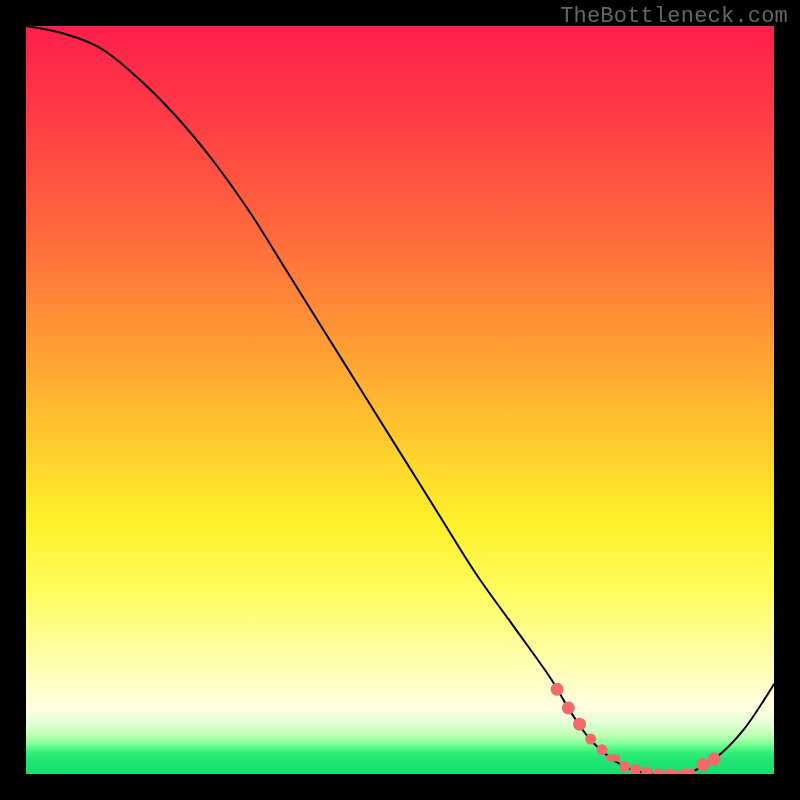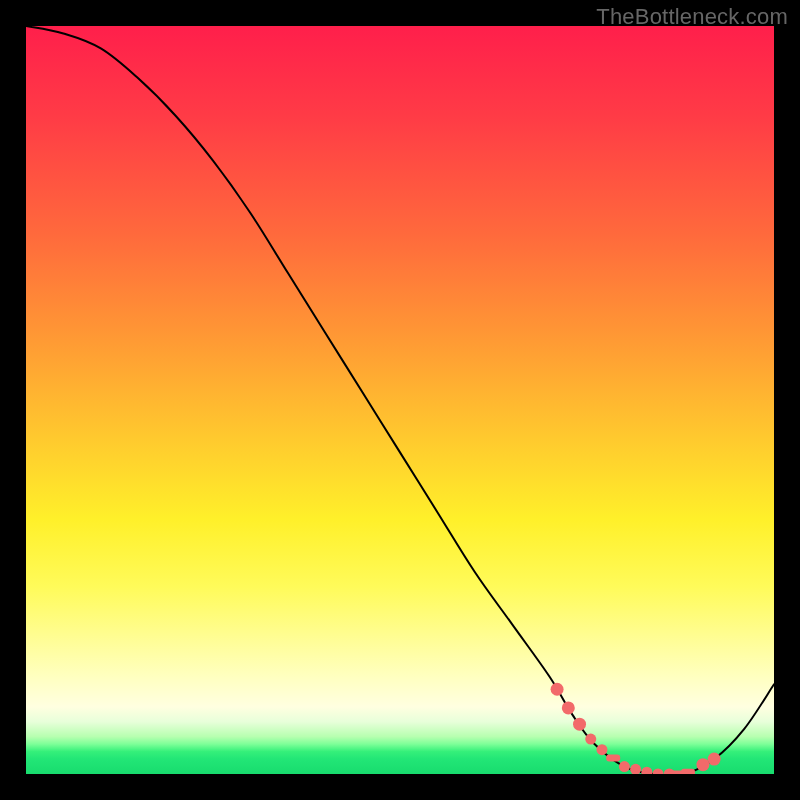--- a/index.html
+++ b/index.html
@@ -9,20 +9,21 @@
     height: 800px;
     background: #000;
     overflow: hidden;
     font-family: Arial, Helvetica, sans-serif;
   }
   .frame {
     position: relative;
     width: 800px;
     height: 654px;
     background: #000;
+    font-family: Liberation Mono, monospace;
   }
   .watermark {
     position: absolute;
     top: 4px;
     right: 12px;
     color: #666;
     font-size: 22px;
     font-weight: 500;
     letter-spacing: 0.2px;
     z-index: 10;

